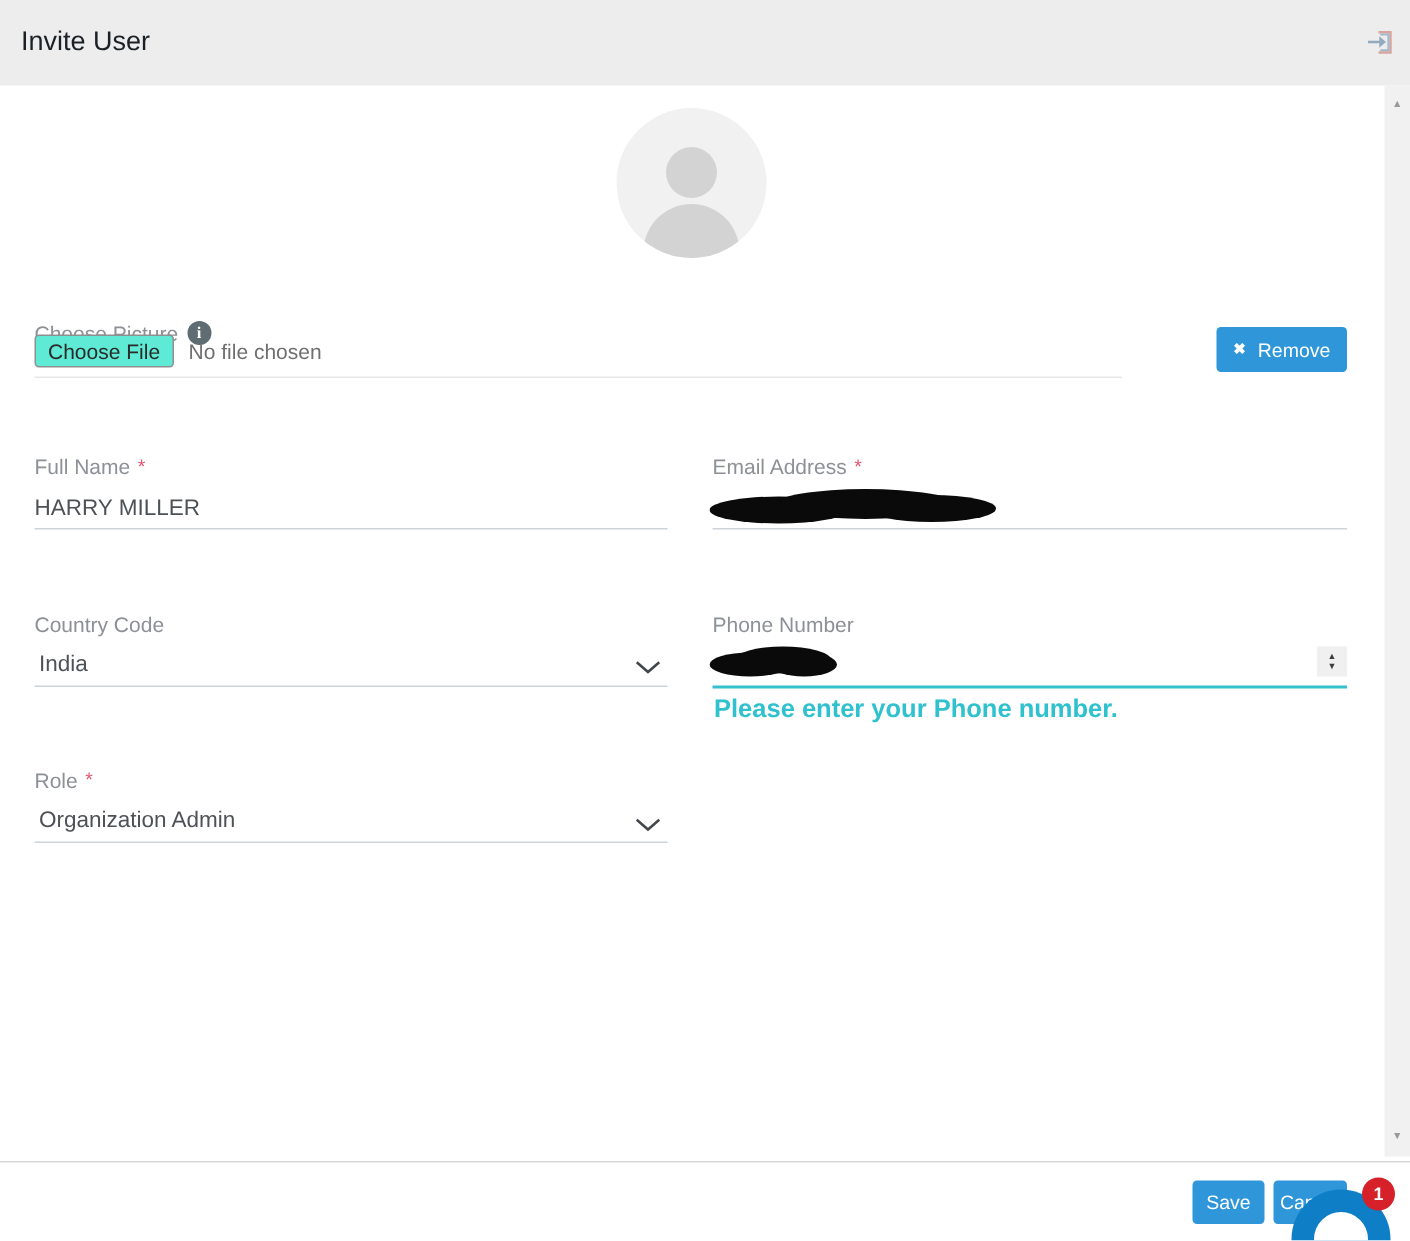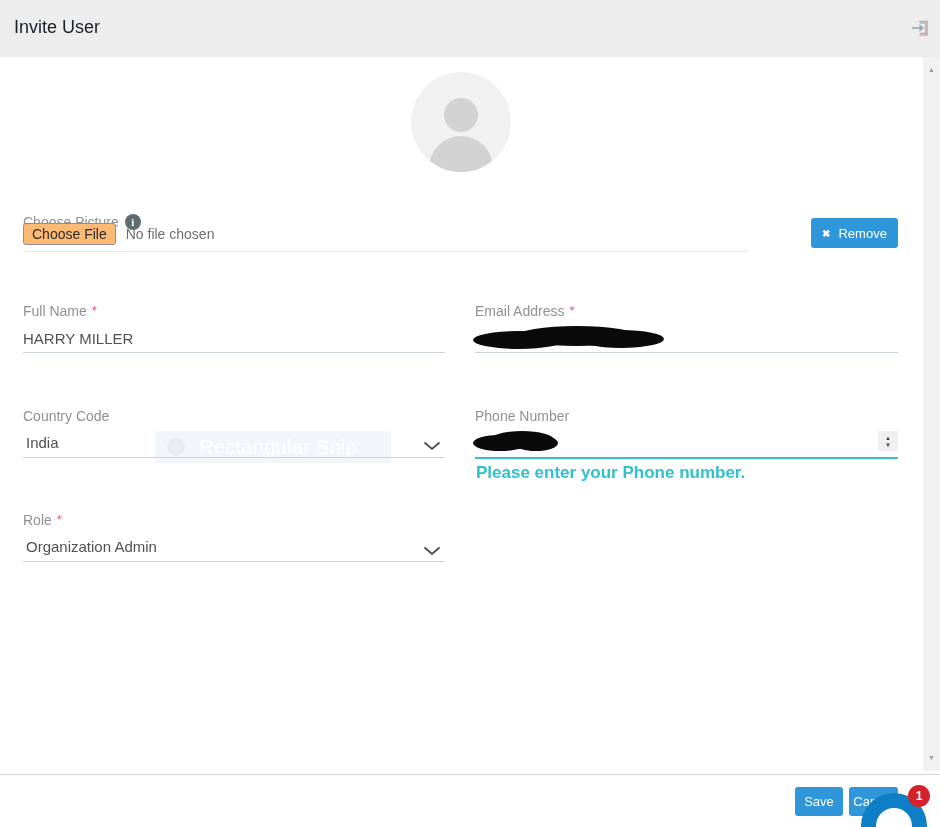--- a/index.html
+++ b/index.html
@@ -29,21 +29,21 @@
   
   .label { font-size:14px; color:#8d9196; }
   .pic-label-row { position:absolute; left:23px; top:194px; display:flex; align-items:center; gap:6px;margin-top:20px; }
   .info-icon {
     width:16px; height:16px; border-radius:50%; background:#5f6d73;
     color:#fff; font-family:"Liberation Serif", serif; font-weight:bold;
     font-size:11px; display:flex; align-items:center; justify-content:center;
   }
   .file-row { position:absolute; left:23px; top:223px; display:flex; align-items:center; gap:10px; }
   .choose-file-btn {
-    font-size:14px; color:#2a2a2a; background:#fdba74;
+    font-size:14px; color:#2a2a2a; background:#5eead4;
     border:1px solid #8f8f8f; border-radius:3px; padding:2px 8px; cursor:pointer;
     font-family:"Liberation Sans", sans-serif;
   }
   .no-file { font-size:14px; color:#6f6f6f; }
   .file-underline { position:absolute; left:23px; top:251px; width:725px; height:1px; background:#e7e7e7; }
   .remove-btn {
     position:absolute; left:811px; top:218px; width:87px; height:30px;
     background:#2e96d9; border:none; border-radius:3px; color:#fff;
     font-size:13px; display:flex; align-items:center; justify-content:center; gap:8px;
     cursor:pointer; font-family:"Liberation Sans", sans-serif;
@@ -162,24 +162,20 @@
     </div>
   </div>
   <div class="field-value" style="left:26px; top:434px;">India</div>
   <span class="chevron-icon" style="left:423px; top:437px;">
     <svg width="18" height="10" viewBox="0 0 18 10">
         <polyline points="1.5,1.5 9,8 16.5,1.5" fill="none" stroke="#42474c" stroke-width="1.7"></polyline>
       </svg>
   </span>
   <div class="underline" style="left:23px; top:457px; width:422px;"></div>
 
-  <div class="watermark">
-    <span class="watermark-dot"></span>
-    <span class="watermark-text">Rectangular Snip</span>
-  </div>
 
   <div class="field" style="left:475px; top:408px;">
     <div class="field-label-row">
       <span class="label">Phone Number</span>
     </div>
   </div>
   <span class="redaction" style="left:473px; top:429px;">
     <svg width="88" height="24" viewBox="0 0 88 24">
       <ellipse cx="27" cy="14" rx="27" ry="8" fill="#0a0a0a"></ellipse>
       <ellipse cx="49" cy="11" rx="32" ry="9" fill="#0a0a0a"></ellipse>

